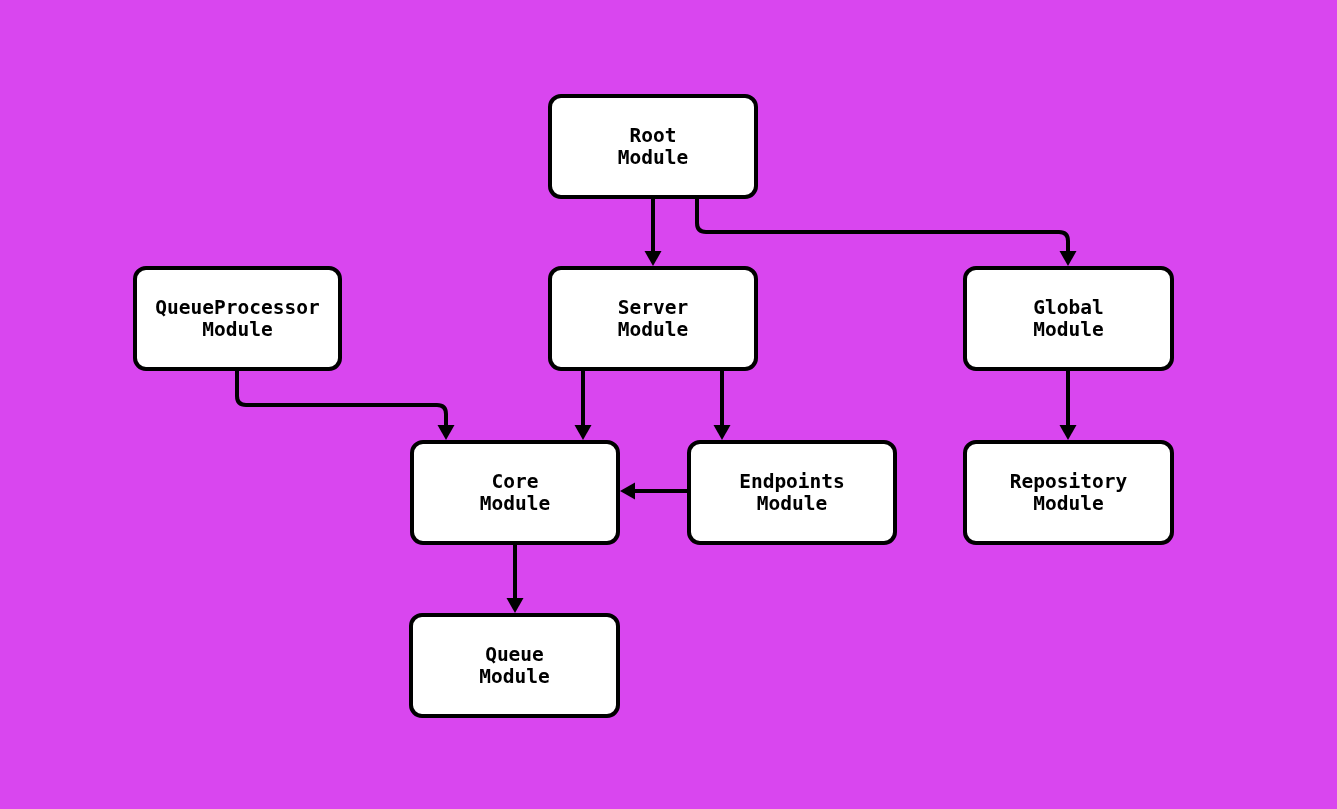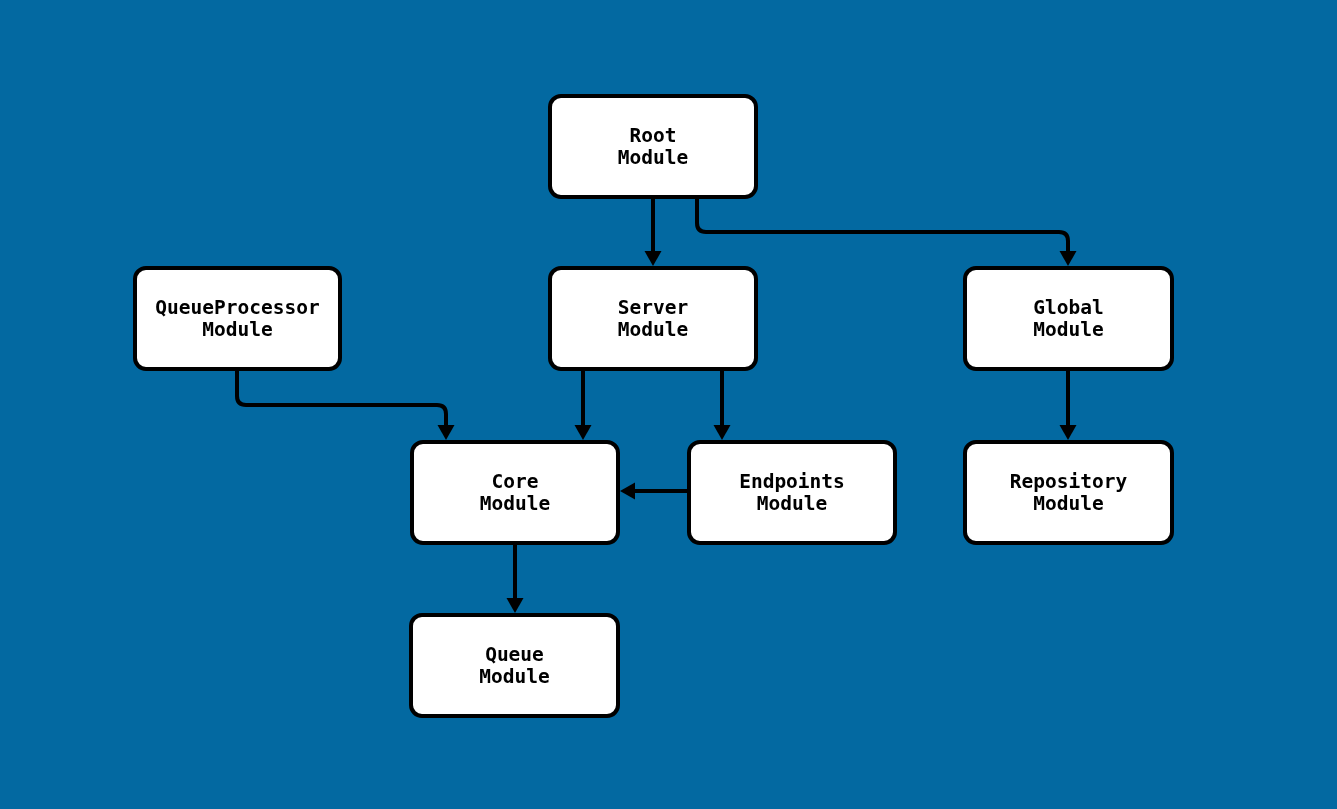--- a/index.html
+++ b/index.html
@@ -11,21 +11,21 @@
   body {
     width: 1337px;
     height: 809px;
     overflow: hidden;
     font-family: "DejaVu Sans Mono", "Liberation Mono", monospace;
   }
   #diagram-root {
     position: relative;
     width: 1337px;
     height: 809px;
-    background: #0369a1;
+    background: #d946ef;
   }
   svg#diagram-svg {
     display: block;
     width: 1337px;
     height: 809px;
   }
   .node-box {
     fill: #ffffff;
     stroke: #000000;
     stroke-width: 4;

